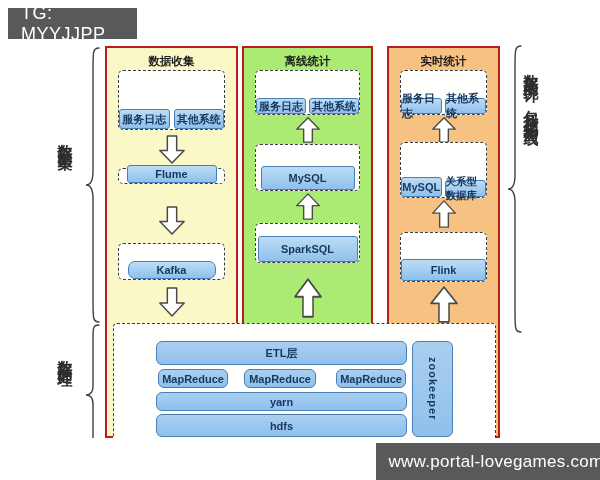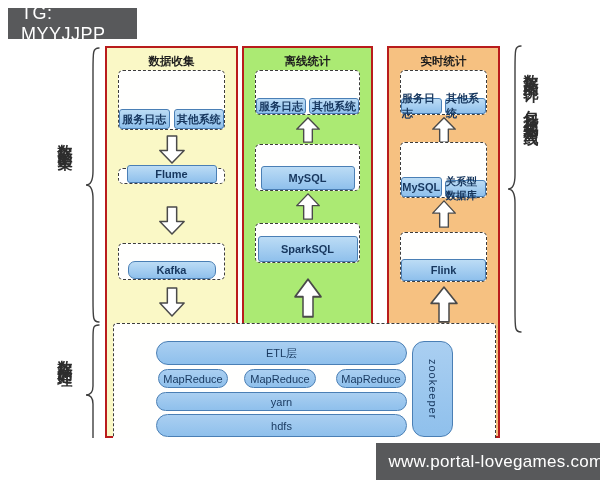--- a/index.html
+++ b/index.html
@@ -22,21 +22,21 @@
            display:flex; flex-direction:row; align-items:flex-end; justify-content:center; gap:4px; }
   .node { background:linear-gradient(180deg,#bcdcf5 0%,#8fc0ec 100%); border:1.2px solid #4a7fb5; border-radius:3px;
           color:#17375E; font-weight:bold; font-size:11px; display:flex; align-items:center; justify-content:center; }
 
   .arrow { position:absolute; left:50%; transform:translateX(-50%); }
 
   
   .platform { position:absolute; left:113px; top:323px; width:383px; height:130px; background:#fffffe;
               border:1.5px dashed #3c3c3c; border-radius:4px; z-index:10; }
   .pbar { position:absolute; background:linear-gradient(180deg,#aacfF1 0%,#8fc0ec 100%); border:1.2px solid #4a7fb5;
-          border-radius:12px; color:#17375E; font-weight:normal; font-size:11px;
+          border-radius:6px; color:#17375E; font-weight:bold; font-size:11px;
           display:flex; align-items:center; justify-content:center; }
   .zk { writing-mode:vertical-rl; letter-spacing:1px; }
 
   
   .vlabel { position:absolute; writing-mode:vertical-rl; text-orientation:upright; font-weight:bold;
             color:#2d2d2d; font-size:15px; letter-spacing:3px; z-index:5; line-height:1; }
   .brace { position:absolute; z-index:5; }
 
   
   .cut { position:absolute; left:0; top:438px; width:600px; height:42px; background:#fff; z-index:50; }

